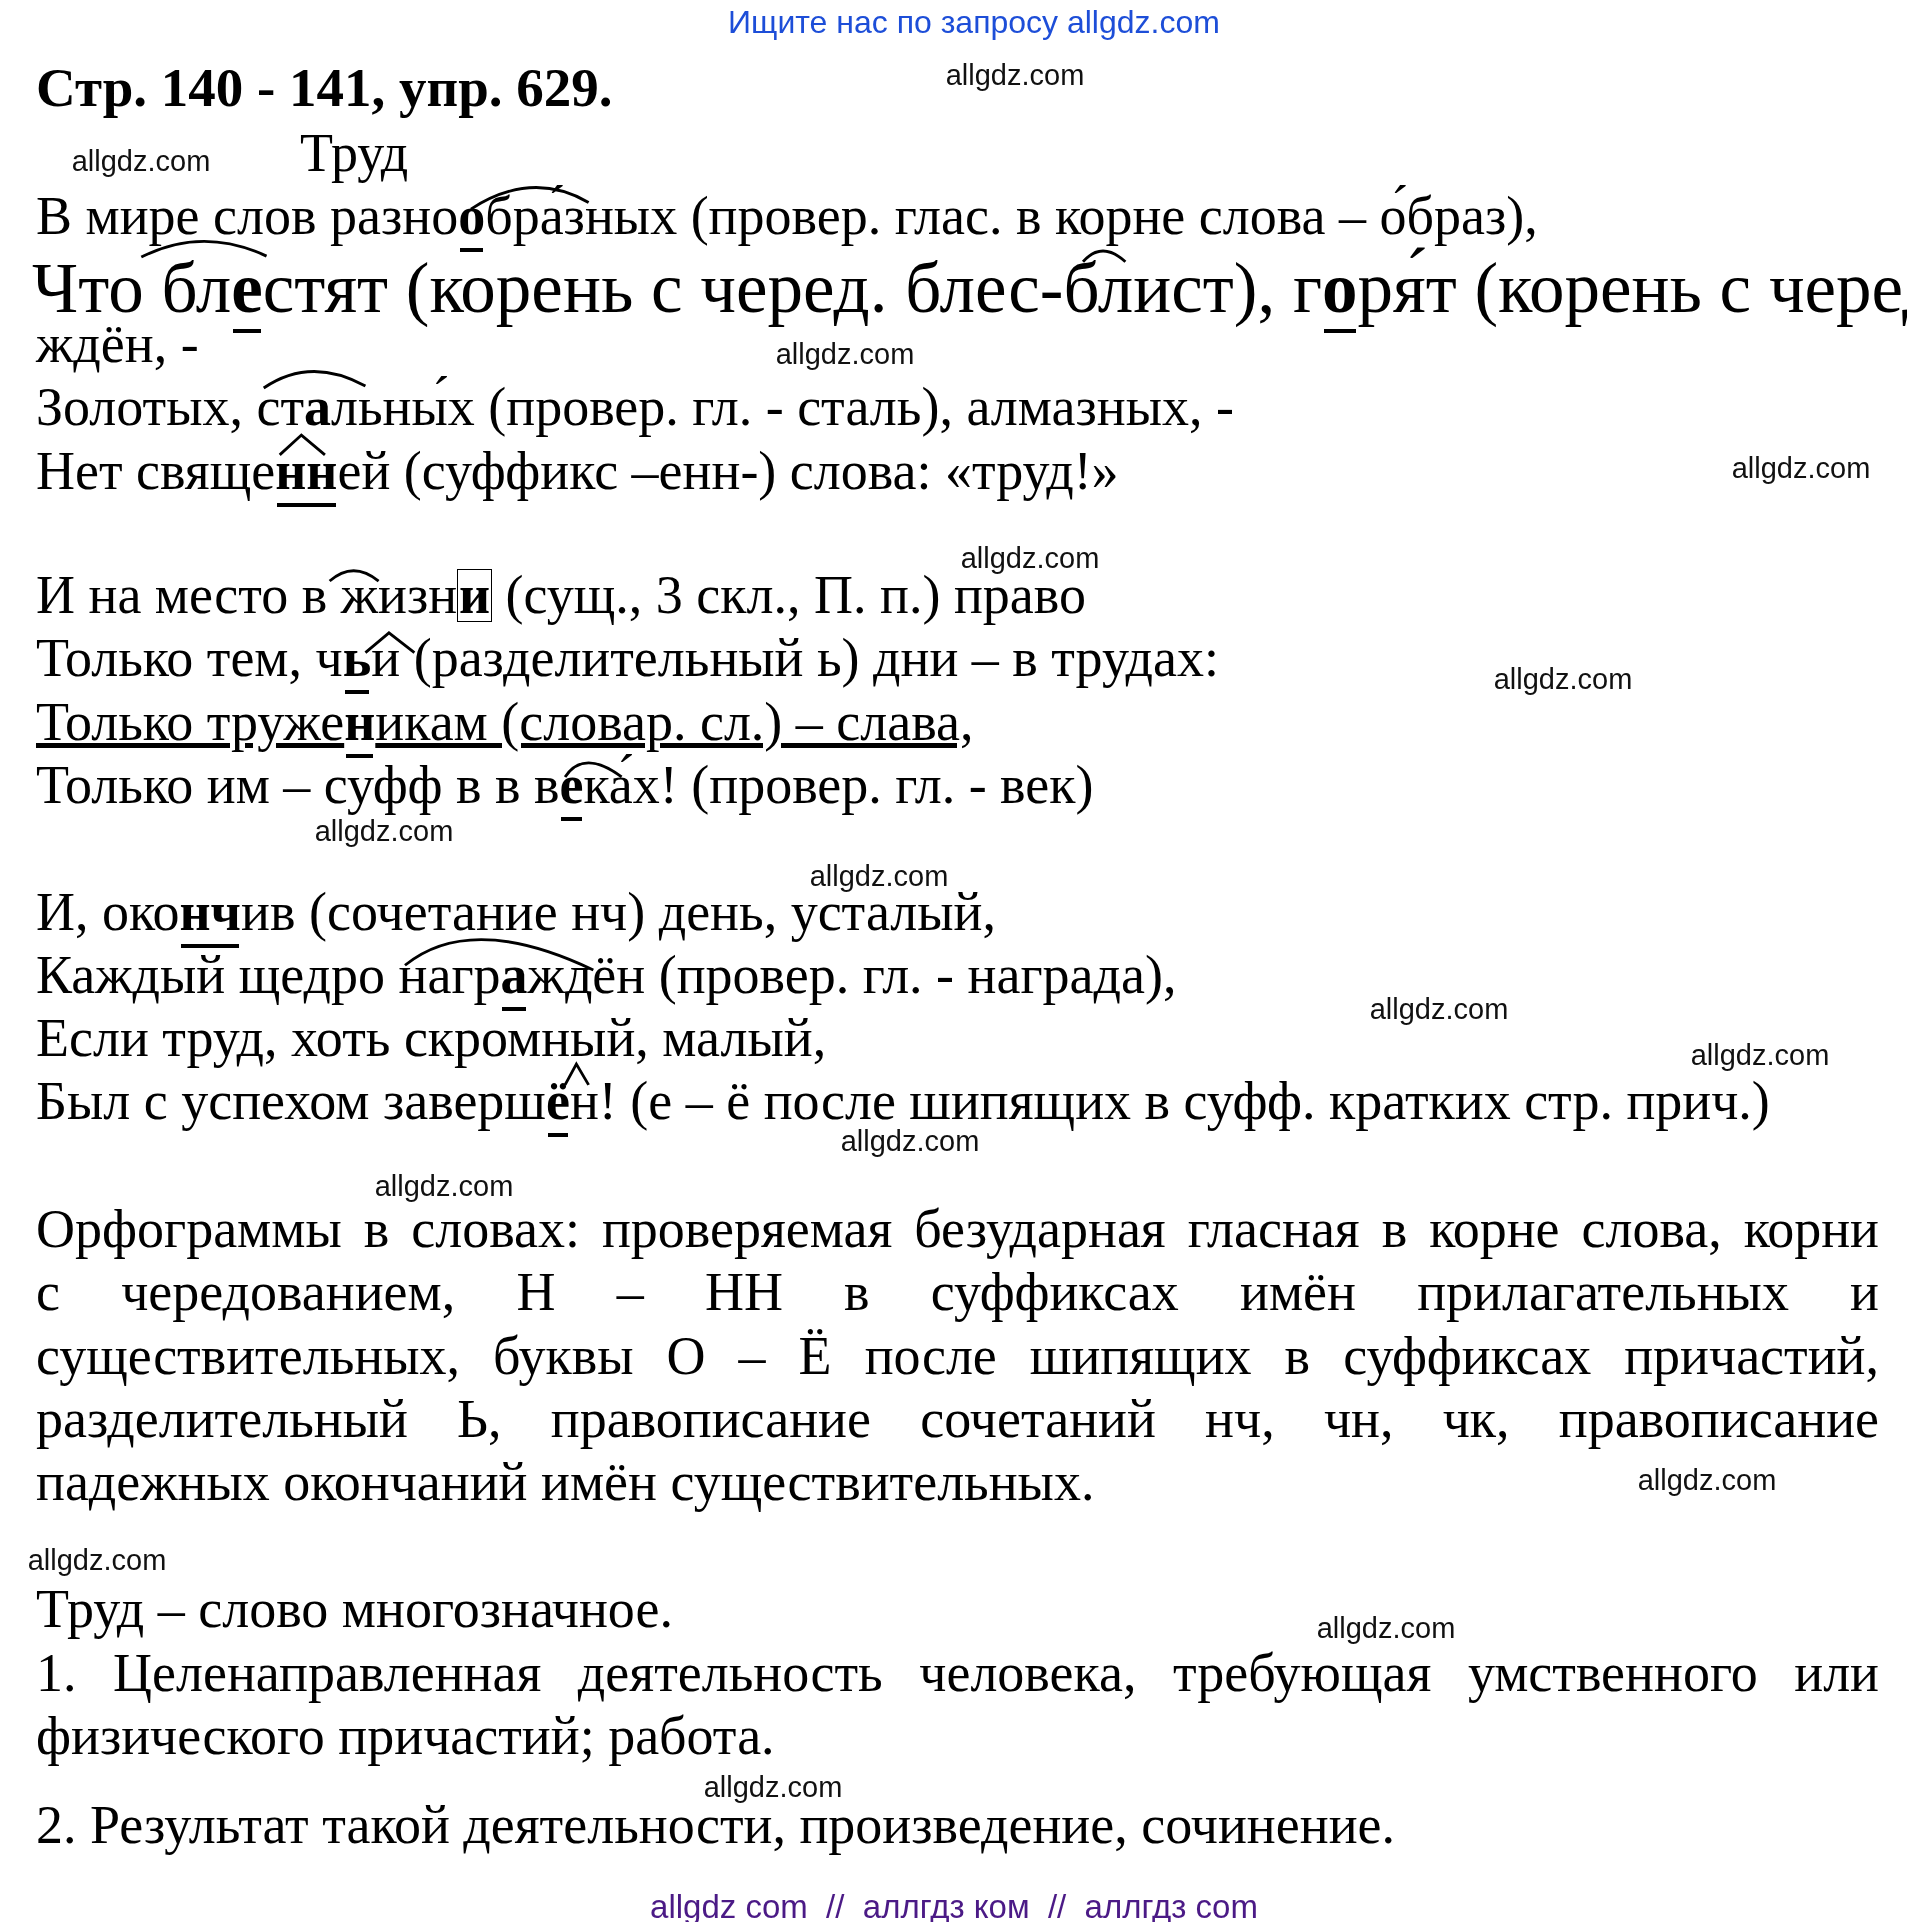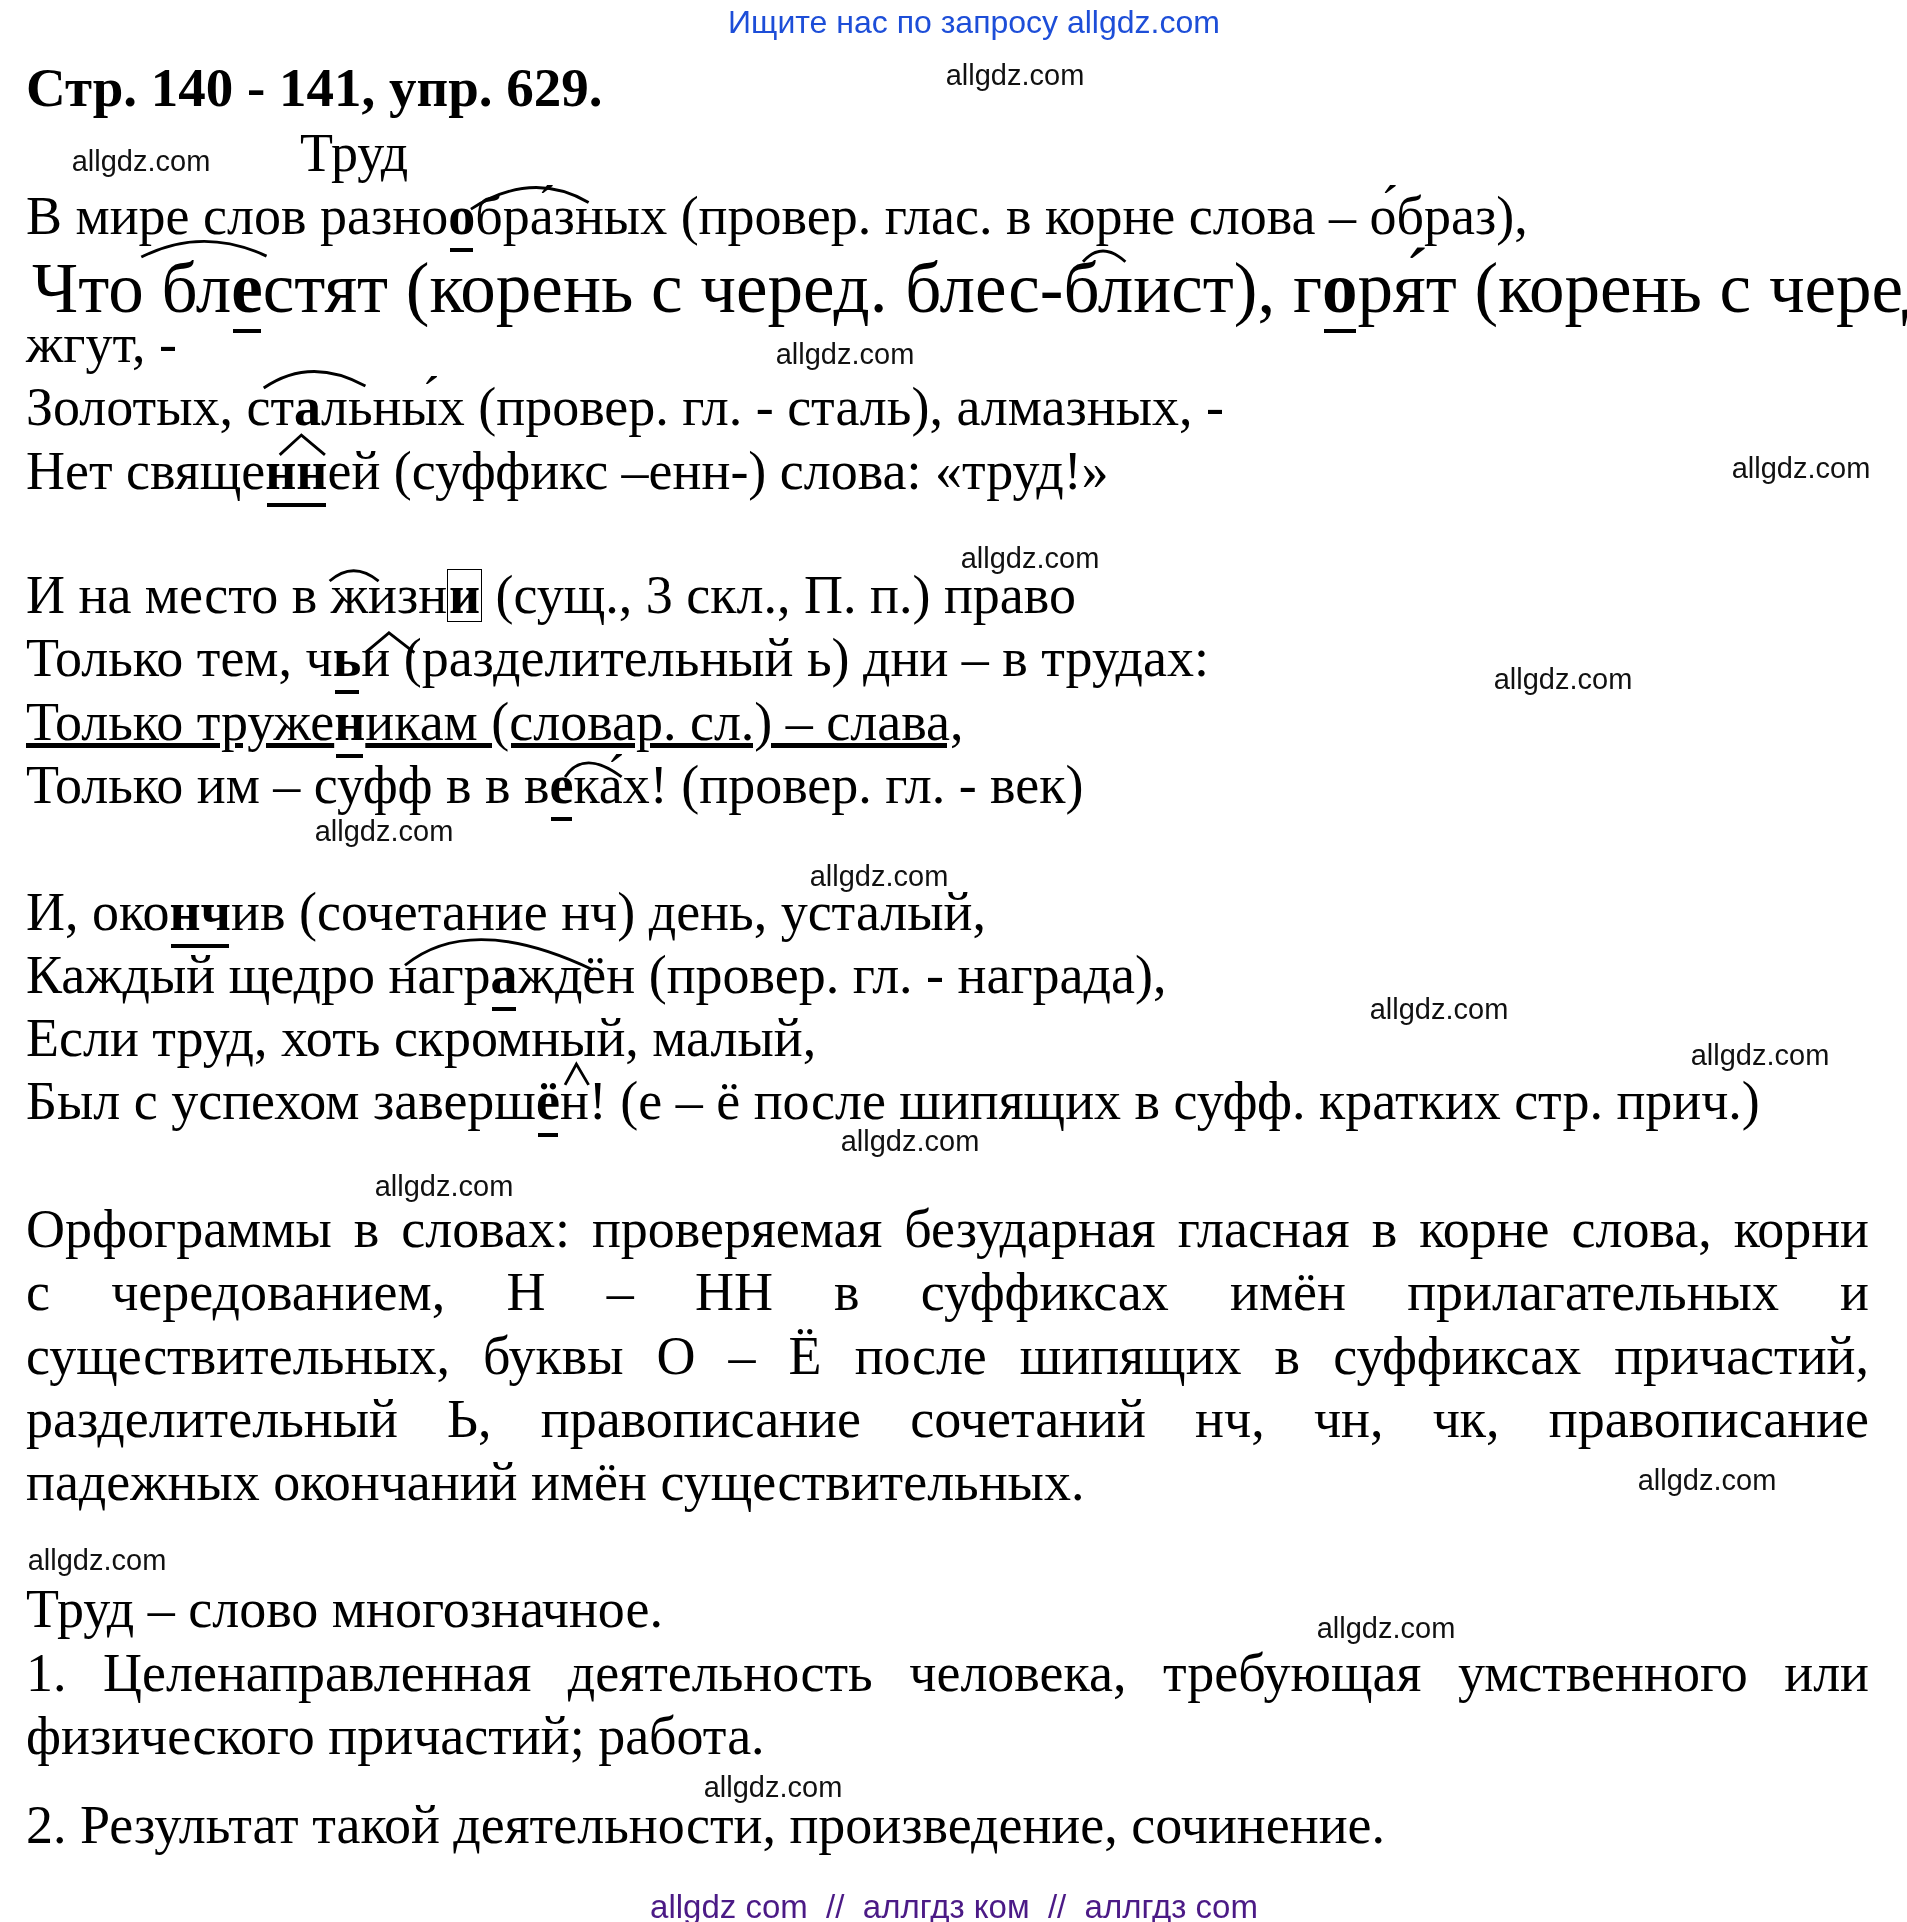--- a/index.html
+++ b/index.html
@@ -1,19 +1,19 @@
 <!DOCTYPE html>
 <html style="font-size:15px"><head>
 <meta charset="utf-8">
 <style>
   html, body { margin: 0; padding: 0; background: #ffffff; }
   body { width: 1908px; height: 1923px; position: relative; overflow: hidden; }
   .serif { font-family: "Liberation Serif", "DejaVu Serif", serif; color: #000; }
   .sans { font-family: "Liberation Sans", "DejaVu Sans", sans-serif; }
-  .line { position: absolute; left: 26px; white-space: nowrap; font-size: 54px; line-height: 1; }
+  .line { position: absolute; left: 36px; white-space: nowrap; font-size: 54px; line-height: 1; }
   .just { position: absolute; left: 32px; width: 1843px; font-size: 71px; line-height: 1; text-align: justify; text-align-last: justify; white-space: nowrap; display: flex; justify-content: space-between; }
   .title { font-weight: bold; font-size: 55px; }
   .wm { position: absolute; font-size: 29px; color: #111; white-space: nowrap; transform: translate(-50%, -50%); }
   .top-banner { position: absolute; top: 3.8px; left: 0; width: 1908px; text-align: center; font-size: 32px; }
   .footer { position: absolute; top: 1888px; left: 0; width: 1908px; text-align: center; font-size: 33px; }
   b.mark { font-weight: bold; position: relative; display: inline-block; }
   b.mark.u::after { content: ""; position: absolute; left: 1.9px; right: 1.9px; bottom: -9.4px; height: 4.7px; background: #000; }
   .boxed { display: inline-block; border: 1.9px solid #000; padding: 0 0.9px; font-weight: bold; line-height: 0.95; }
   .arc { position: absolute; pointer-events: none; }
 </style>
@@ -25,21 +25,21 @@
 <div class="line serif title" style="top:60px;">Стр. 140 - 141, упр. 629.</div>
 <div class="line serif" style="top:126px; left:300px;">Труд</div>
 
 <div>
   <div class="line serif" style="top:189px;">
     <span>В мире слов разно</span><b class="mark u">о</b><span>бра́зных (провер. глас. в корне слова – о́браз),</span>
   </div>
   <div class="just serif" style="top:253px;">
     <span><span>Что бл</span><b class="mark u">е</b><span>стят (корень с черед. блес-блист), г</span><b class="mark u">о</b><span>ря́т (корень с черед. гор-гар) и</span></span>
   </div>
-  <div class="line serif" style="top:317px;">жгут, -</div>
+  <div class="line serif" style="top:317px;">ждён, -</div>
   <div class="line serif" style="top:380px;">
     <span>Золотых, ст</span><b class="mark">а</b><span>льны́х (провер. гл. - сталь), алмазных, -</span>
   </div>
   <div class="line serif" style="top:444px;">
     <span>Нет свяще</span><b class="mark u">нн</b><span>ей (суффикс –енн-) слова: «труд!»</span>
   </div>
 </div>
 
 <div>
   <div class="line serif" style="top:568px;">

